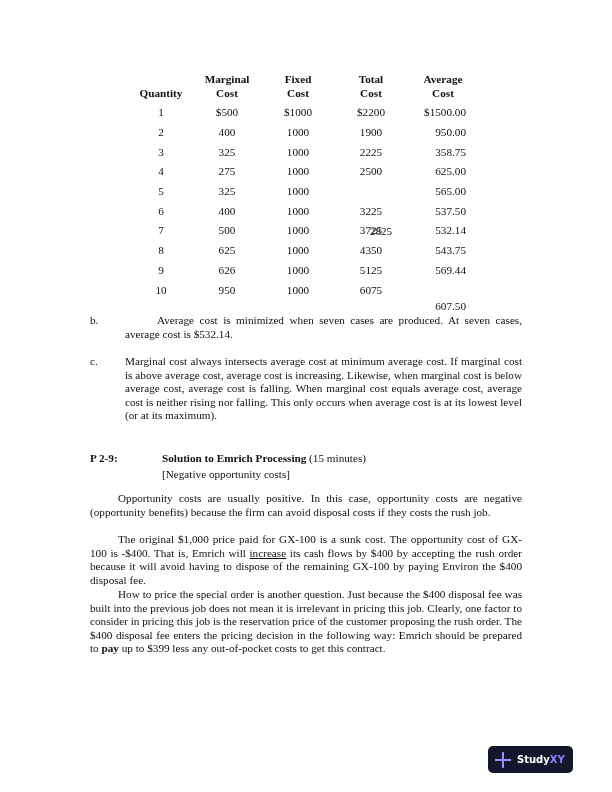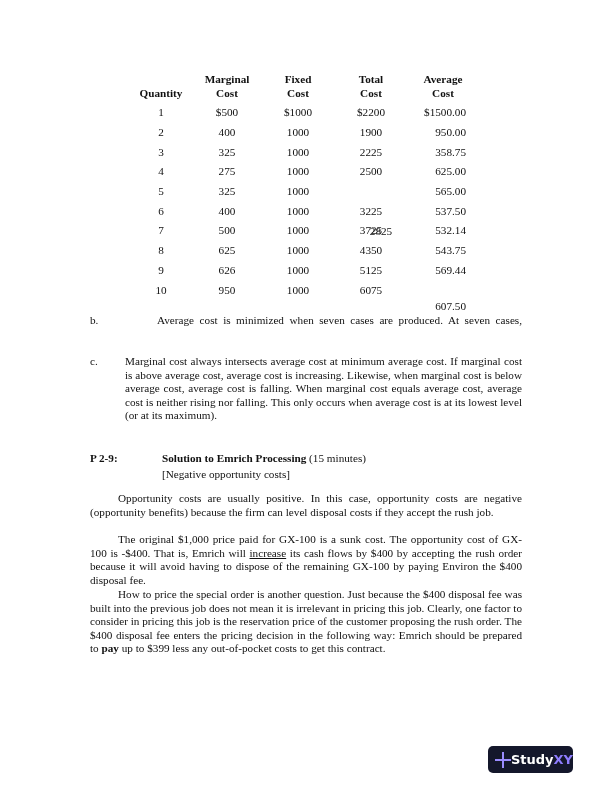--- a/index.html
+++ b/index.html
@@ -14,21 +14,21 @@
   .cell.right { text-align: right; }
   .item-label { position: absolute; left: 90px; }
   .item-text { position: absolute; left: 125px; width: 397px; text-align: justify; }
   .para { position: absolute; left: 90px; width: 432px; text-align: justify; }
   .para .indent { display: inline-block; width: 28px; }
   .bold { font-weight: bold; }
   .u { text-decoration: underline; }
   .badge {
     position: absolute; left: 488px; top: 746px; width: 85px; height: 27px;
     background: #14172b; border-radius: 5px; display: flex; align-items: center;
-    font-family: "DejaVu Sans", sans-serif; font-weight: bold; font-size: 13px;
+    font-family: "DejaVu Sans", sans-serif; font-weight: bold; font-size: 10px;
   }
   .badge .plus { width: 18px; height: 18px; margin-left: 6px; margin-right: 5px; position: relative; }
   .badge .plus::before, .badge .plus::after {
     content: ""; position: absolute; background: #9b8cff;
   }
   .badge .plus::before { left: 8px; top: 1px; width: 2px; height: 16px; }
   .badge .plus::after { left: 1px; top: 8px; width: 16px; height: 2px; }
   .badge .b1 { color: #ffffff; }
   .badge .b2 { color: #8f7dff; }
 </style>
@@ -125,33 +125,34 @@
     <span class="cell" style="left:197px; width:60px;">950</span>
     <span class="cell" style="left:268px; width:60px;">1000</span>
     <span class="cell" style="left:341px; width:60px;">6075</span>
     <span class="cell right" style="left:396px; width:70px;margin-top:16px;">607.50</span>
   </div>
 </div>
 
 <div class="item-label" style="top:314px;">b.</div>
 <div class="item-text" style="top:314px;">
   <div style="text-align:justify; text-align-last:justify;margin-left:32px;">Average cost is minimized when seven cases are produced.  At seven cases,</div>
+  <div>average cost is $532.14.</div>
 </div>
 
 <div class="item-label" style="top:355px;">c.</div>
 <div class="item-text" style="top:355px;">Marginal cost always intersects average cost at minimum average cost.  If marginal cost is above average cost, average cost is increasing.  Likewise, when marginal cost is below average cost, average cost is falling.  When marginal cost equals average cost, average cost is neither rising nor falling.  This only occurs when average cost is at its lowest level (or at its maximum).</div>
 
 <div class="abs bold" style="left:90px; top:452px;">P 2-9:</div>
 <div class="abs" style="left:162px; top:452px;font-family:Liberation Serif, serif;">
   <span class="bold">Solution to Emrich Processing</span><span> (15 minutes)</span>
 </div>
 <div class="abs" style="left:162px; top:468px;">[Negative opportunity costs]</div>
 
 <div class="para" style="top:492px;">
-  <span class="indent"></span><span>Opportunity costs are usually positive.  In this case, opportunity costs are negative (opportunity benefits) because the firm can level disposal costs if they accept the rush job.</span>
+  <span class="indent"></span><span>Opportunity costs are usually positive.  In this case, opportunity costs are negative (opportunity benefits) because the firm can avoid disposal costs if they costs the rush job.</span>
 </div>
 <div class="para" style="top:533px;">
   <span class="indent"></span><span>The original $1,000 price paid for GX-100 is a sunk cost.  The opportunity cost of GX-100 is -$400.  That is, Emrich will </span><span class="u">increase</span><span> its cash flows by $400 by accepting the rush order because it will avoid having to dispose of the remaining GX-100 by paying Environ the $400 disposal fee.</span>
 </div>
 <div class="para" style="top:588px;">
   <span class="indent"></span><span>How to price the special order is another question.  Just because the $400 disposal fee was built into the previous job does not mean it is irrelevant in pricing this job. Clearly, one factor to consider in pricing this job is the reservation price of the customer proposing the rush order.  The $400 disposal fee enters the pricing decision in the following way:  Emrich should be prepared to </span><span class="bold">pay</span><span> up to $399 less any out-of-pocket costs to get this contract.</span>
 </div>
 
 <div class="badge">
   <span class="plus"></span>

